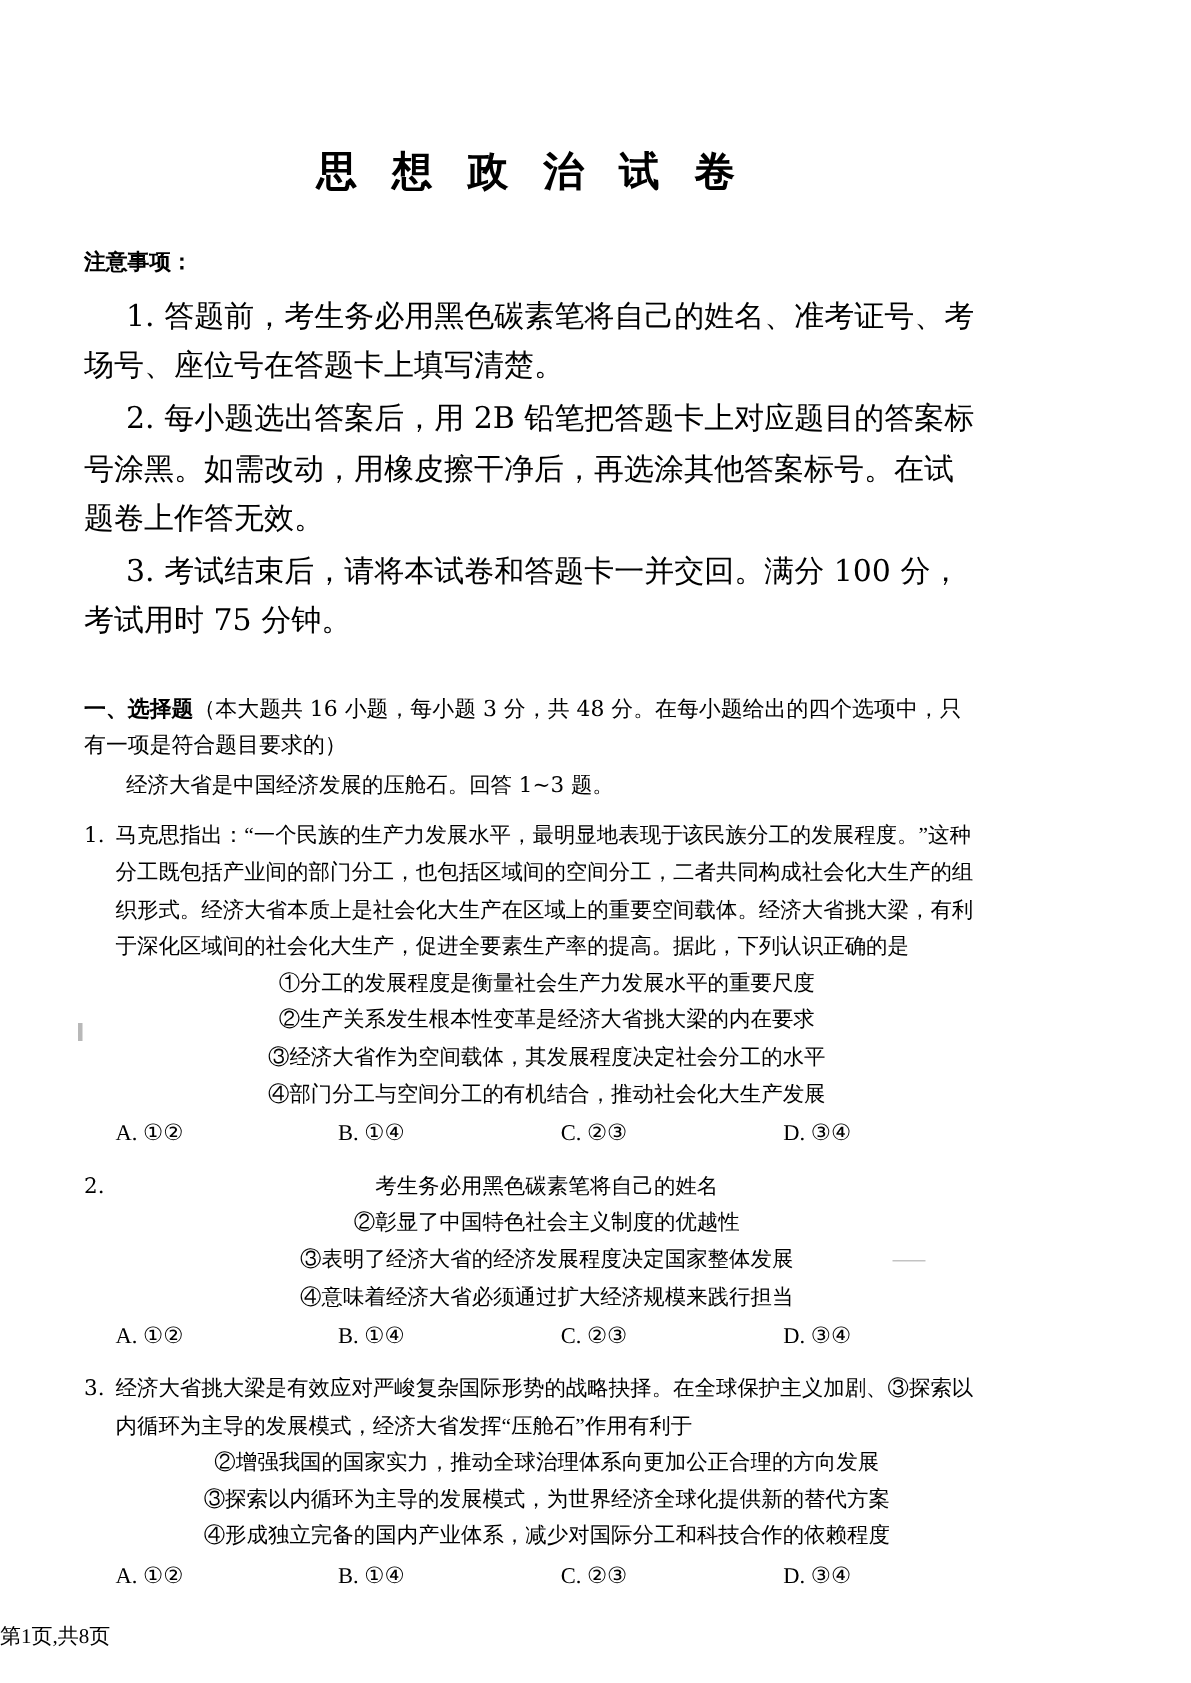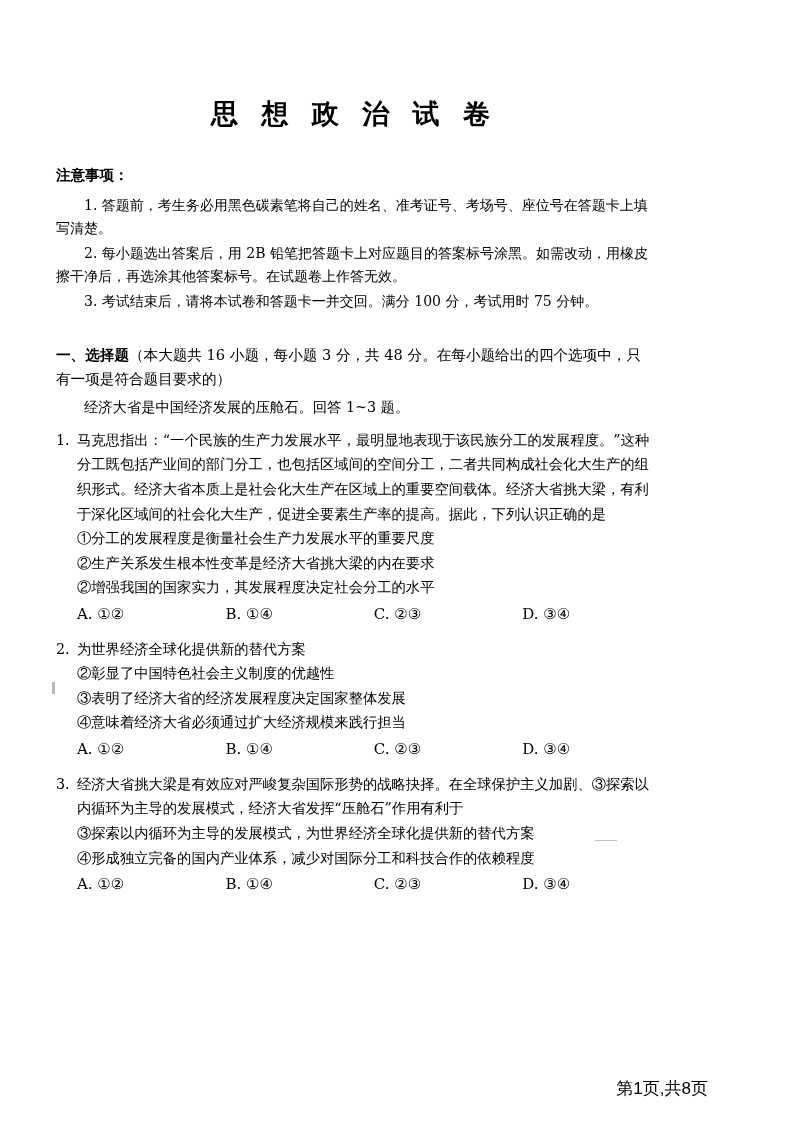--- a/index.html
+++ b/index.html
@@ -37,21 +37,21 @@
   .notice-head {
     margin-top: 32px;
     font-size: 14.5px;
     font-weight: bold;
     line-height: 1.5;
   }
   .notice-list {
     margin-top: 8px;
   }
   .notice-item {
-    font-size: 14px;
+    font-size: 20px;
     line-height: 1.68;
     text-indent: 28px;
     margin-bottom: 1px;
   }
   .section-head {
     margin-top: 30px;
     font-size: 14.6px;
     line-height: 1.62;
   }
   .section-head b {
@@ -65,56 +65,58 @@
   }
   .question {
     margin-top: 9px;
     position: relative;
     font-size: 14.3px;
     line-height: 1.72;
   }
   .q-body {
     padding-left: 21px;
     text-indent: 0;
+    font-family: Liberation Serif, serif;
   }
   .q-num {
     position: absolute;
     left: 0;
     top: 0;
     width: 19px;
     text-align: left;
     font-size: 14.3px;
     line-height: 1.72;
   }
   .q-stem {
     text-indent: 0;
   }
   .q-opt {
     text-indent: 0;
+    text-align: center;
   }
   .choices {
     display: flex;
     margin-top: 2px;
   }
   .choice {
     font-size: 15px;
     line-height: 1.72;
   }
   .choice.c1 { width: 160px; }
   .choice.c2 { width: 160px; }
   .choice.c3 { width: 160px; }
   .choice.c4 { width: 140px; }
   .footer {
     position: absolute;
     left: 0;
     right: 0;
     bottom: 22px;
-    text-align: right;
-    font-size: 17px;
-    font-family: Liberation Sans, sans-serif;
+    text-align: left;
+    font-size: 14px;
+    font-family: Liberation Serif, serif;
     color: #000;
   }
   .smudge-a {
     position: absolute;
     left: 52px;
     top: 682px;
     width: 3px;
     height: 12px;
     background: #9a9a9a;
     opacity: .7;
@@ -150,50 +152,52 @@
     </div>
 
     <div class="material-line">经济大省是中国经济发展的压舱石。回答 1~3 题。</div>
 
     <div class="question">
       <div class="q-num">1.</div>
       <div class="q-body">
         <div class="q-stem">马克思指出：“一个民族的生产力发展水平，最明显地表现于该民族分工的发展程度。”这种分工既包括产业间的部门分工，也包括区域间的空间分工，二者共同构成社会化大生产的组织形式。经济大省本质上是社会化大生产在区域上的重要空间载体。经济大省挑大梁，有利于深化区域间的社会化大生产，促进全要素生产率的提高。据此，下列认识正确的是</div>
         <div class="q-opt">①分工的发展程度是衡量社会生产力发展水平的重要尺度</div>
         <div class="q-opt">②生产关系发生根本性变革是经济大省挑大梁的内在要求</div>
-        <div class="q-opt">②增强我国的国家实力，其发展程度决定社会分工的水平</div>
+        <div class="q-opt">③经济大省作为空间载体，其发展程度决定社会分工的水平</div>
+        <div class="q-opt">④部门分工与空间分工的有机结合，推动社会化大生产发展</div>
         <div class="choices">
           <div class="choice c1">A. ①②</div>
           <div class="choice c2">B. ①④</div>
           <div class="choice c3">C. ②③</div>
           <div class="choice c4">D. ③④</div>
         </div>
       </div>
     </div>
 
     <div class="question">
       <div class="q-num">2.</div>
       <div class="q-body">
-        <div class="q-opt">为世界经济全球化提供新的替代方案</div>
+        <div class="q-opt">考生务必用黑色碳素笔将自己的姓名</div>
         <div class="q-opt">②彰显了中国特色社会主义制度的优越性</div>
         <div class="q-opt">③表明了经济大省的经济发展程度决定国家整体发展</div>
         <div class="q-opt">④意味着经济大省必须通过扩大经济规模来践行担当</div>
         <div class="choices">
           <div class="choice c1">A. ①②</div>
           <div class="choice c2">B. ①④</div>
           <div class="choice c3">C. ②③</div>
           <div class="choice c4">D. ③④</div>
         </div>
       </div>
     </div>
 
     <div class="question">
       <div class="q-num">3.</div>
       <div class="q-body">
         <div class="q-stem">经济大省挑大梁是有效应对严峻复杂国际形势的战略抉择。在全球保护主义加剧、③探索以内循环为主导的发展模式，经济大省发挥“压舱石”作用有利于</div>
+        <div class="q-opt">②增强我国的国家实力，推动全球治理体系向更加公正合理的方向发展</div>
         <div class="q-opt">③探索以内循环为主导的发展模式，为世界经济全球化提供新的替代方案</div>
         <div class="q-opt">④形成独立完备的国内产业体系，减少对国际分工和科技合作的依赖程度</div>
         <div class="choices">
           <div class="choice c1">A. ①②</div>
           <div class="choice c2">B. ①④</div>
           <div class="choice c3">C. ②③</div>
           <div class="choice c4">D. ③④</div>
         </div>
       </div>
     </div>

